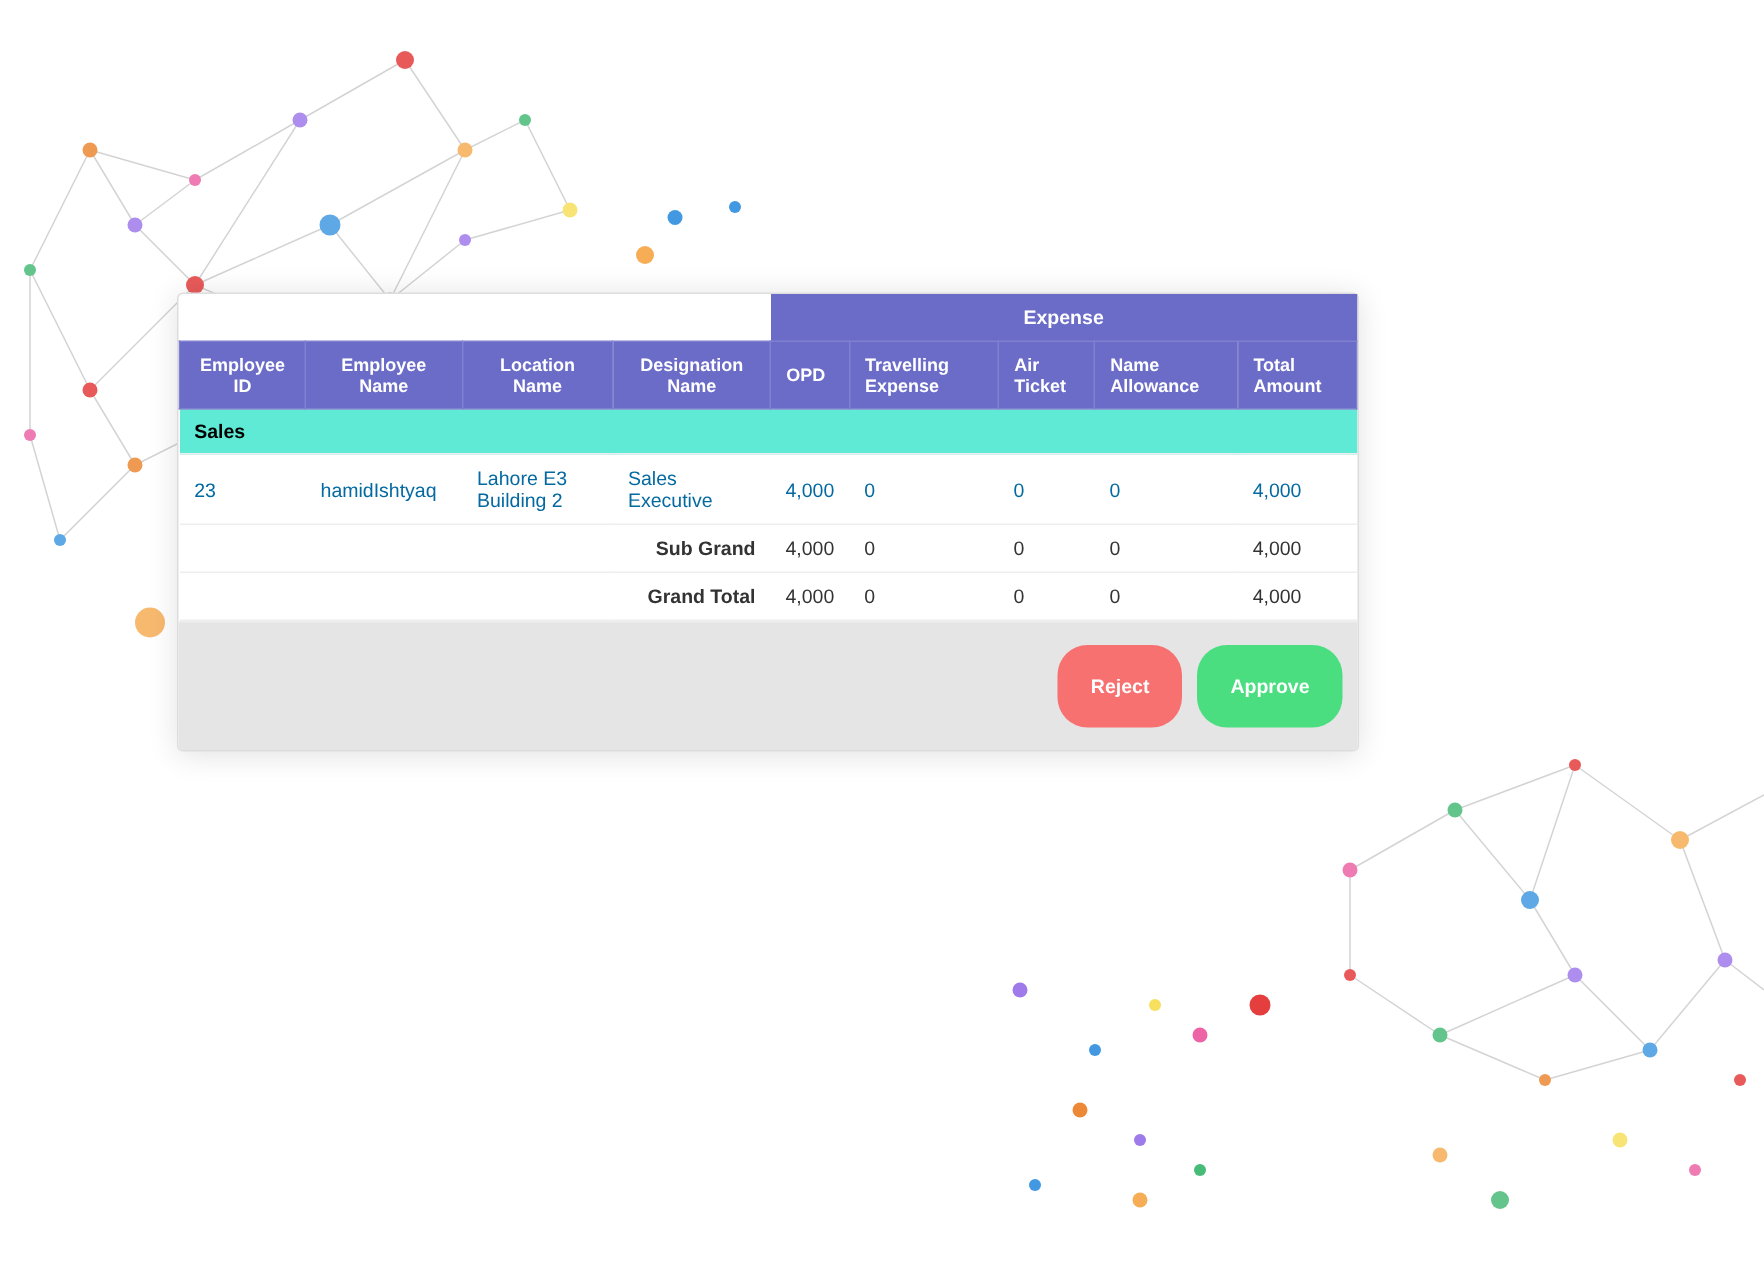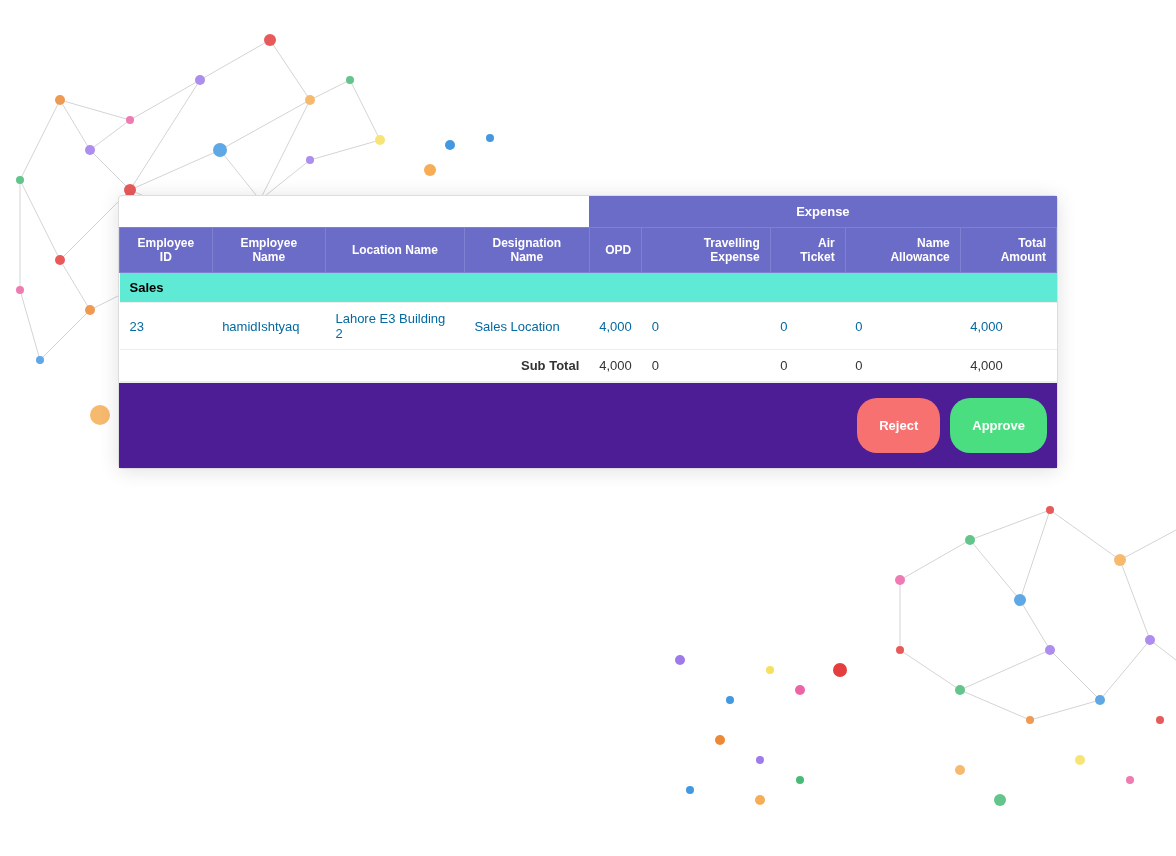--- a/index.html
+++ b/index.html
@@ -18,21 +18,21 @@
       top: 0; left: 0;
       width: 100%; height: 100%;
       pointer-events: none;
       z-index: 0;
     }
 
     .main-container {
       position: absolute;
       top: 195px;
       left: 118px;
-      width: 940px;
+      width: 788px;
       background: #fff;
       border: 1px solid #ddd;
       border-radius: 4px;
       box-shadow: 0 2px 20px rgba(0,0,0,0.12);
       z-index: 10;
     }
 
     .table-wrapper {
       padding: 0;
       overflow: hidden;
@@ -59,21 +59,21 @@
       background-color: #6b6bc8;
       color: #fff;
       padding: 8px 10px;
       text-align: center;
       font-weight: 600;
       font-size: 12px;
       border: 1px solid #8080d0;
     }
 
     .header-row-2 th.expense-sub {
-      text-align: right;
+      text-align: left;
     }
 
     
     .section-row td {
       padding: 7px 10px;
       font-weight: bold;
       font-size: 13px;
       background: #5eead4;
       border-bottom: 1px solid #eee;
     }
@@ -99,21 +99,21 @@
       text-align: right;
       font-weight: bold;
     }
 
     .footer-area {
       padding: 15px 10px;
       display: flex;
       justify-content: flex-end;
       gap: 10px;
       border-top: 1px solid #eee;
-      background: #4c1d95;
+      background: #e5e5e5;
     }
 
     .btn-reject {
       background-color: #f87171;
       color: #fff;
       border: none;
       border-radius: 20px;
       padding: 8px 22px;
       font-size: 13px;
       font-weight: 600;
@@ -265,32 +265,43 @@
         </tr>
       </thead>
       <tbody id="table-body">
       <tr class="section-row">
             <td colspan="9">Sales</td>
           </tr>
           <tr class="data-row">
             <td>23</td>
             <td>hamidIshtyaq</td>
             <td>Lahore E3 Building 2</td>
-            <td>Sales Location</td>
+            <td>Sales Executive</td>
             <td>4,000</td>
             <td>0</td>
             <td>0</td>
             <td>0</td>
             <td>4,000</td>
           </tr>
           <tr class="subtotal-row">
             <td></td>
             <td></td>
             <td></td>
-            <td class="label-cell">Sub Total</td>
+            <td class="label-cell">Sub Grand</td>
+            <td>4,000</td>
+            <td>0</td>
+            <td>0</td>
+            <td>0</td>
+            <td>4,000</td>
+          </tr>
+          <tr class="grandtotal-row">
+            <td></td>
+            <td></td>
+            <td></td>
+            <td class="label-cell">Grand Total</td>
             <td>4,000</td>
             <td>0</td>
             <td>0</td>
             <td>0</td>
             <td>4,000</td>
           </tr>
         </tbody>
     </table>
   </div>
   <div class="footer-area">

